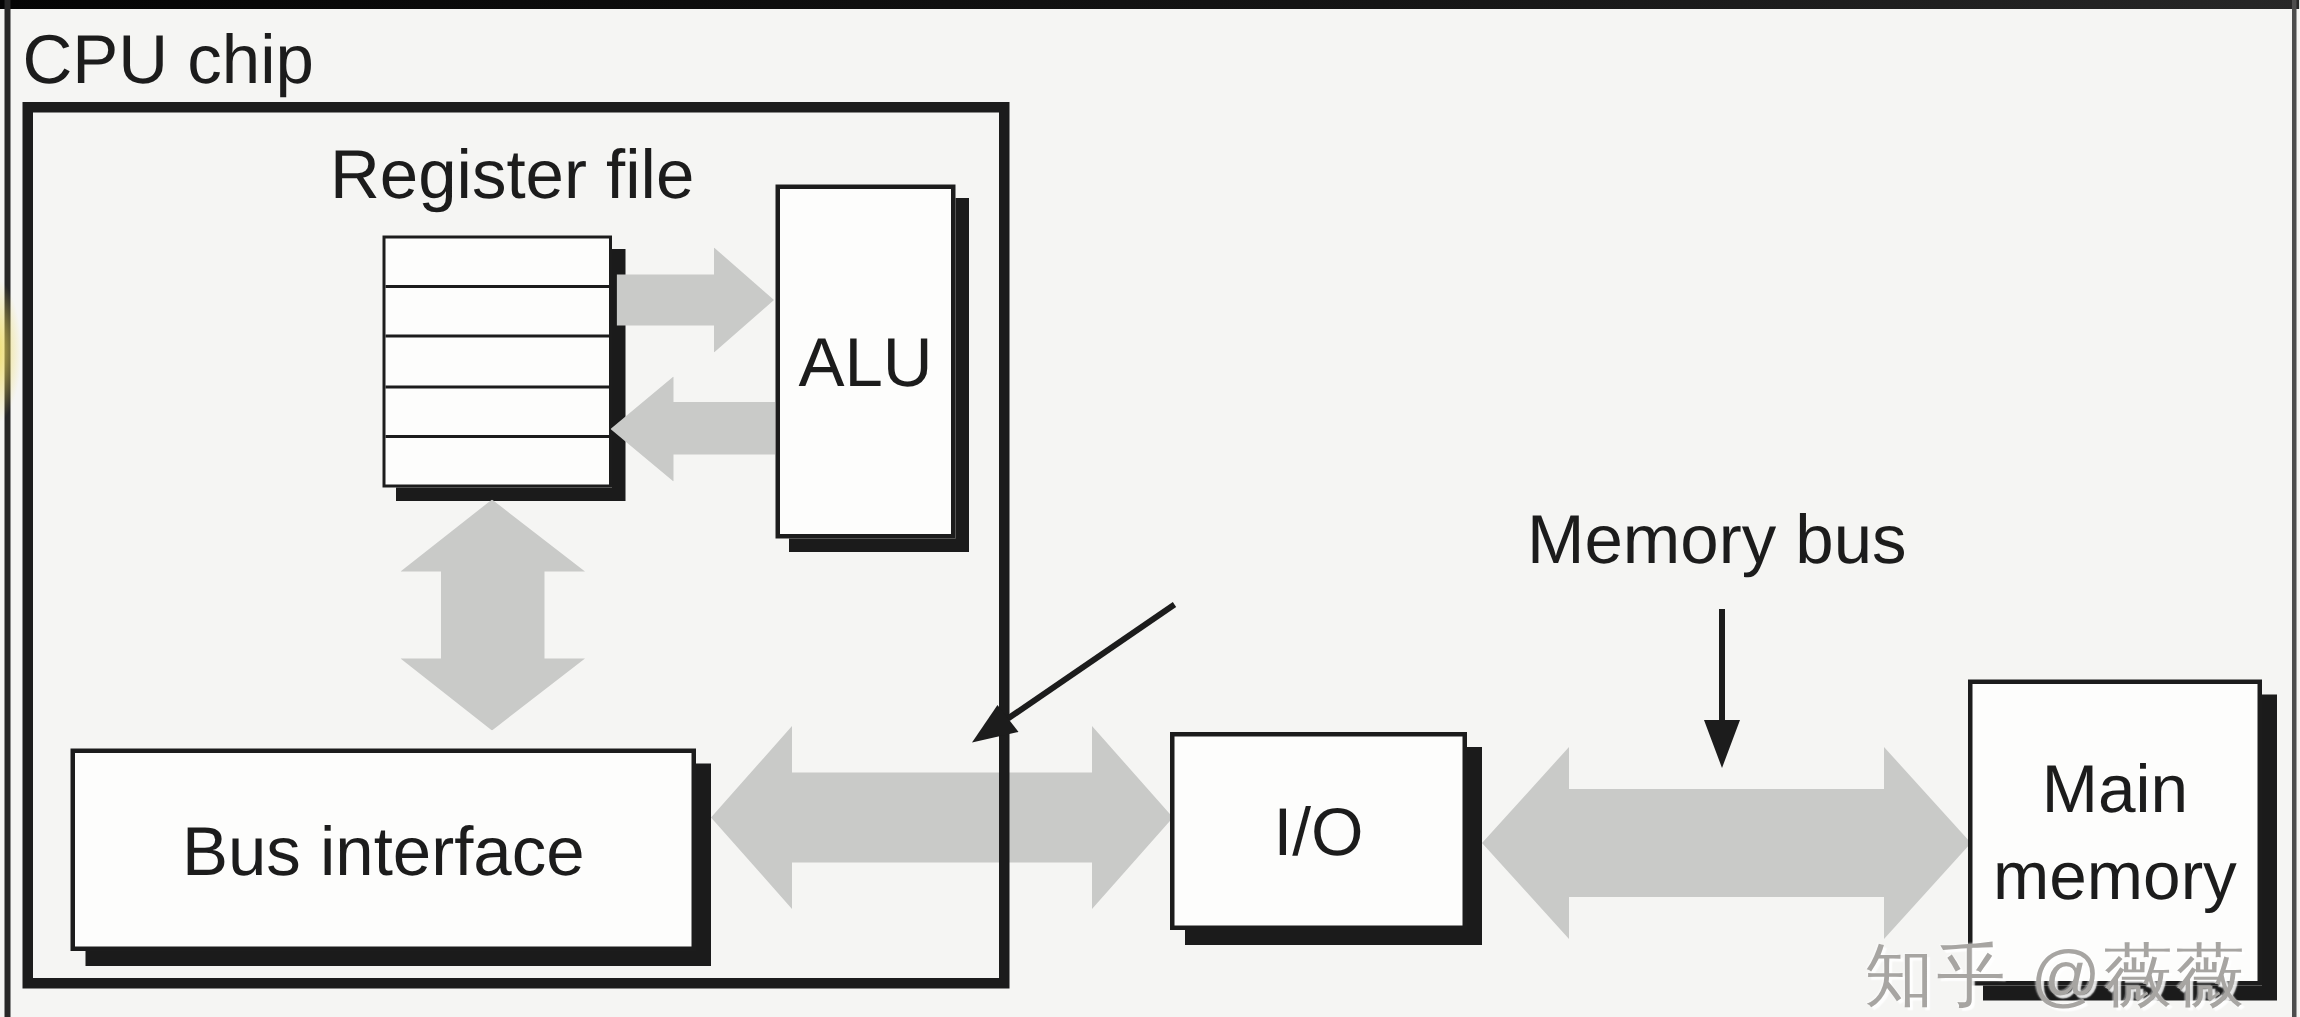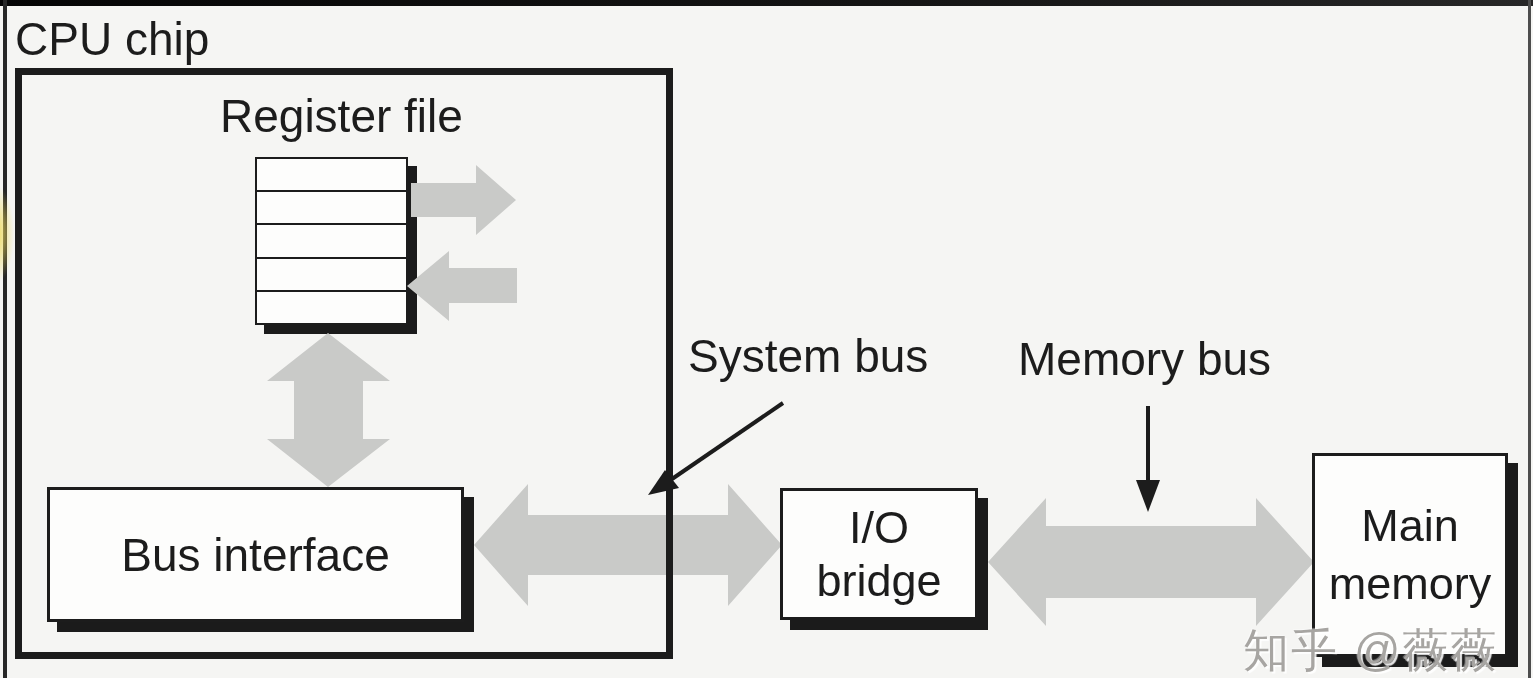--- a/index.html
+++ b/index.html
@@ -37,21 +37,21 @@
 
   
   .box{position:absolute;background:var(--box-fill,#fdfdfc);border:3px solid var(--ink,#1c1c1c);
     box-shadow:10px 10px 0 0 var(--shadow,#1b1b1b);box-sizing:border-box;
     display:flex;align-items:center;justify-content:center;z-index:3;}
   #register-file{left:255px;top:157px;width:153px;height:168px;border-width:2px;
     box-shadow:9px 9px 0 0 var(--shadow,#1b1b1b);flex-direction:column;align-items:stretch;justify-content:stretch;padding:0;}
   .rf-row{flex:1;border-bottom:2px solid var(--ink,#1c1c1c);}
   .rf-row:last-child{border-bottom:none;}
   #alu{left:517px;top:123px;width:120px;height:236px;font-size:46px;box-shadow:9px 9px 0 0 var(--shadow,#1b1b1b);}
-  #bus-interface{left:47px;top:487px;width:417px;height:135px;font-size:46px;}
+  #bus-interface{left:47px;top:499px;width:417px;height:135px;font-size:46px;}
   #io-bridge{left:780px;top:488px;width:198px;height:132px;font-size:45px;text-align:center;line-height:53px;}
   #main-memory{left:1312px;top:453px;width:196px;height:204px;font-size:45px;text-align:center;line-height:58px;align-items:center;}
 
   
   .free-label{position:absolute;font-size:46px;white-space:nowrap;z-index:4;}
   #cpu-chip-label{left:15px;top:12px;}
   #register-file-label{left:220px;top:89px;}
   #system-bus-label{left:688px;top:329px;font-size:46px;}
   #memory-bus-label{left:1018px;top:332px;font-size:46px;}
 
@@ -82,39 +82,40 @@
       <div class="rf-row"></div>
       <div class="rf-row"></div>
       <div class="rf-row"></div>
       <div class="rf-row"></div>
       <div class="rf-row"></div>
     </div>
   <div id="arrow-rf-alu" class="garrow"></div>
   <div id="arrow-alu-rf" class="garrow"></div>
   <div id="arrow-rf-businterface" class="garrow"></div>
 
+  <div id="alu" class="box">
+    <span>ALU</span>
+  </div>
   <div id="bus-interface" class="box">
     <span>Bus interface</span>
   </div>
   <div id="io-bridge" class="box">
     <span>
       <span>I/O</span><br>
-      <span>bridge</span>
     </span>
   </div>
   <div id="main-memory" class="box">
     <span>
       <span>Main</span><br>
       <span>memory</span>
     </span>
   </div>
 
   <div id="cpu-chip-label" class="free-label">CPU chip</div>
   <div id="register-file-label" class="free-label">Register file</div>
-  <div id="system-bus-label" class="free-label">System bus</div>
   <div id="memory-bus-label" class="free-label">Memory bus</div>
 
   <svg id="system-bus-pointer" class="pointer-svg" width="152" height="112" viewBox="0 0 152 112">
     <line x1="145" y1="10" x2="34" y2="86" stroke="#1c1c1c" stroke-width="4"></line>
     <polygon points="10,102 27,77 41,95" fill="#1c1c1c"></polygon>
   </svg>
   <svg id="memory-bus-pointer" class="pointer-svg" width="40" height="112" viewBox="0 0 40 112">
     <line x1="18" y1="4" x2="18" y2="78" stroke="#1c1c1c" stroke-width="4"></line>
     <polygon points="18,110 6,78 30,78" fill="#1c1c1c"></polygon>
   </svg>

